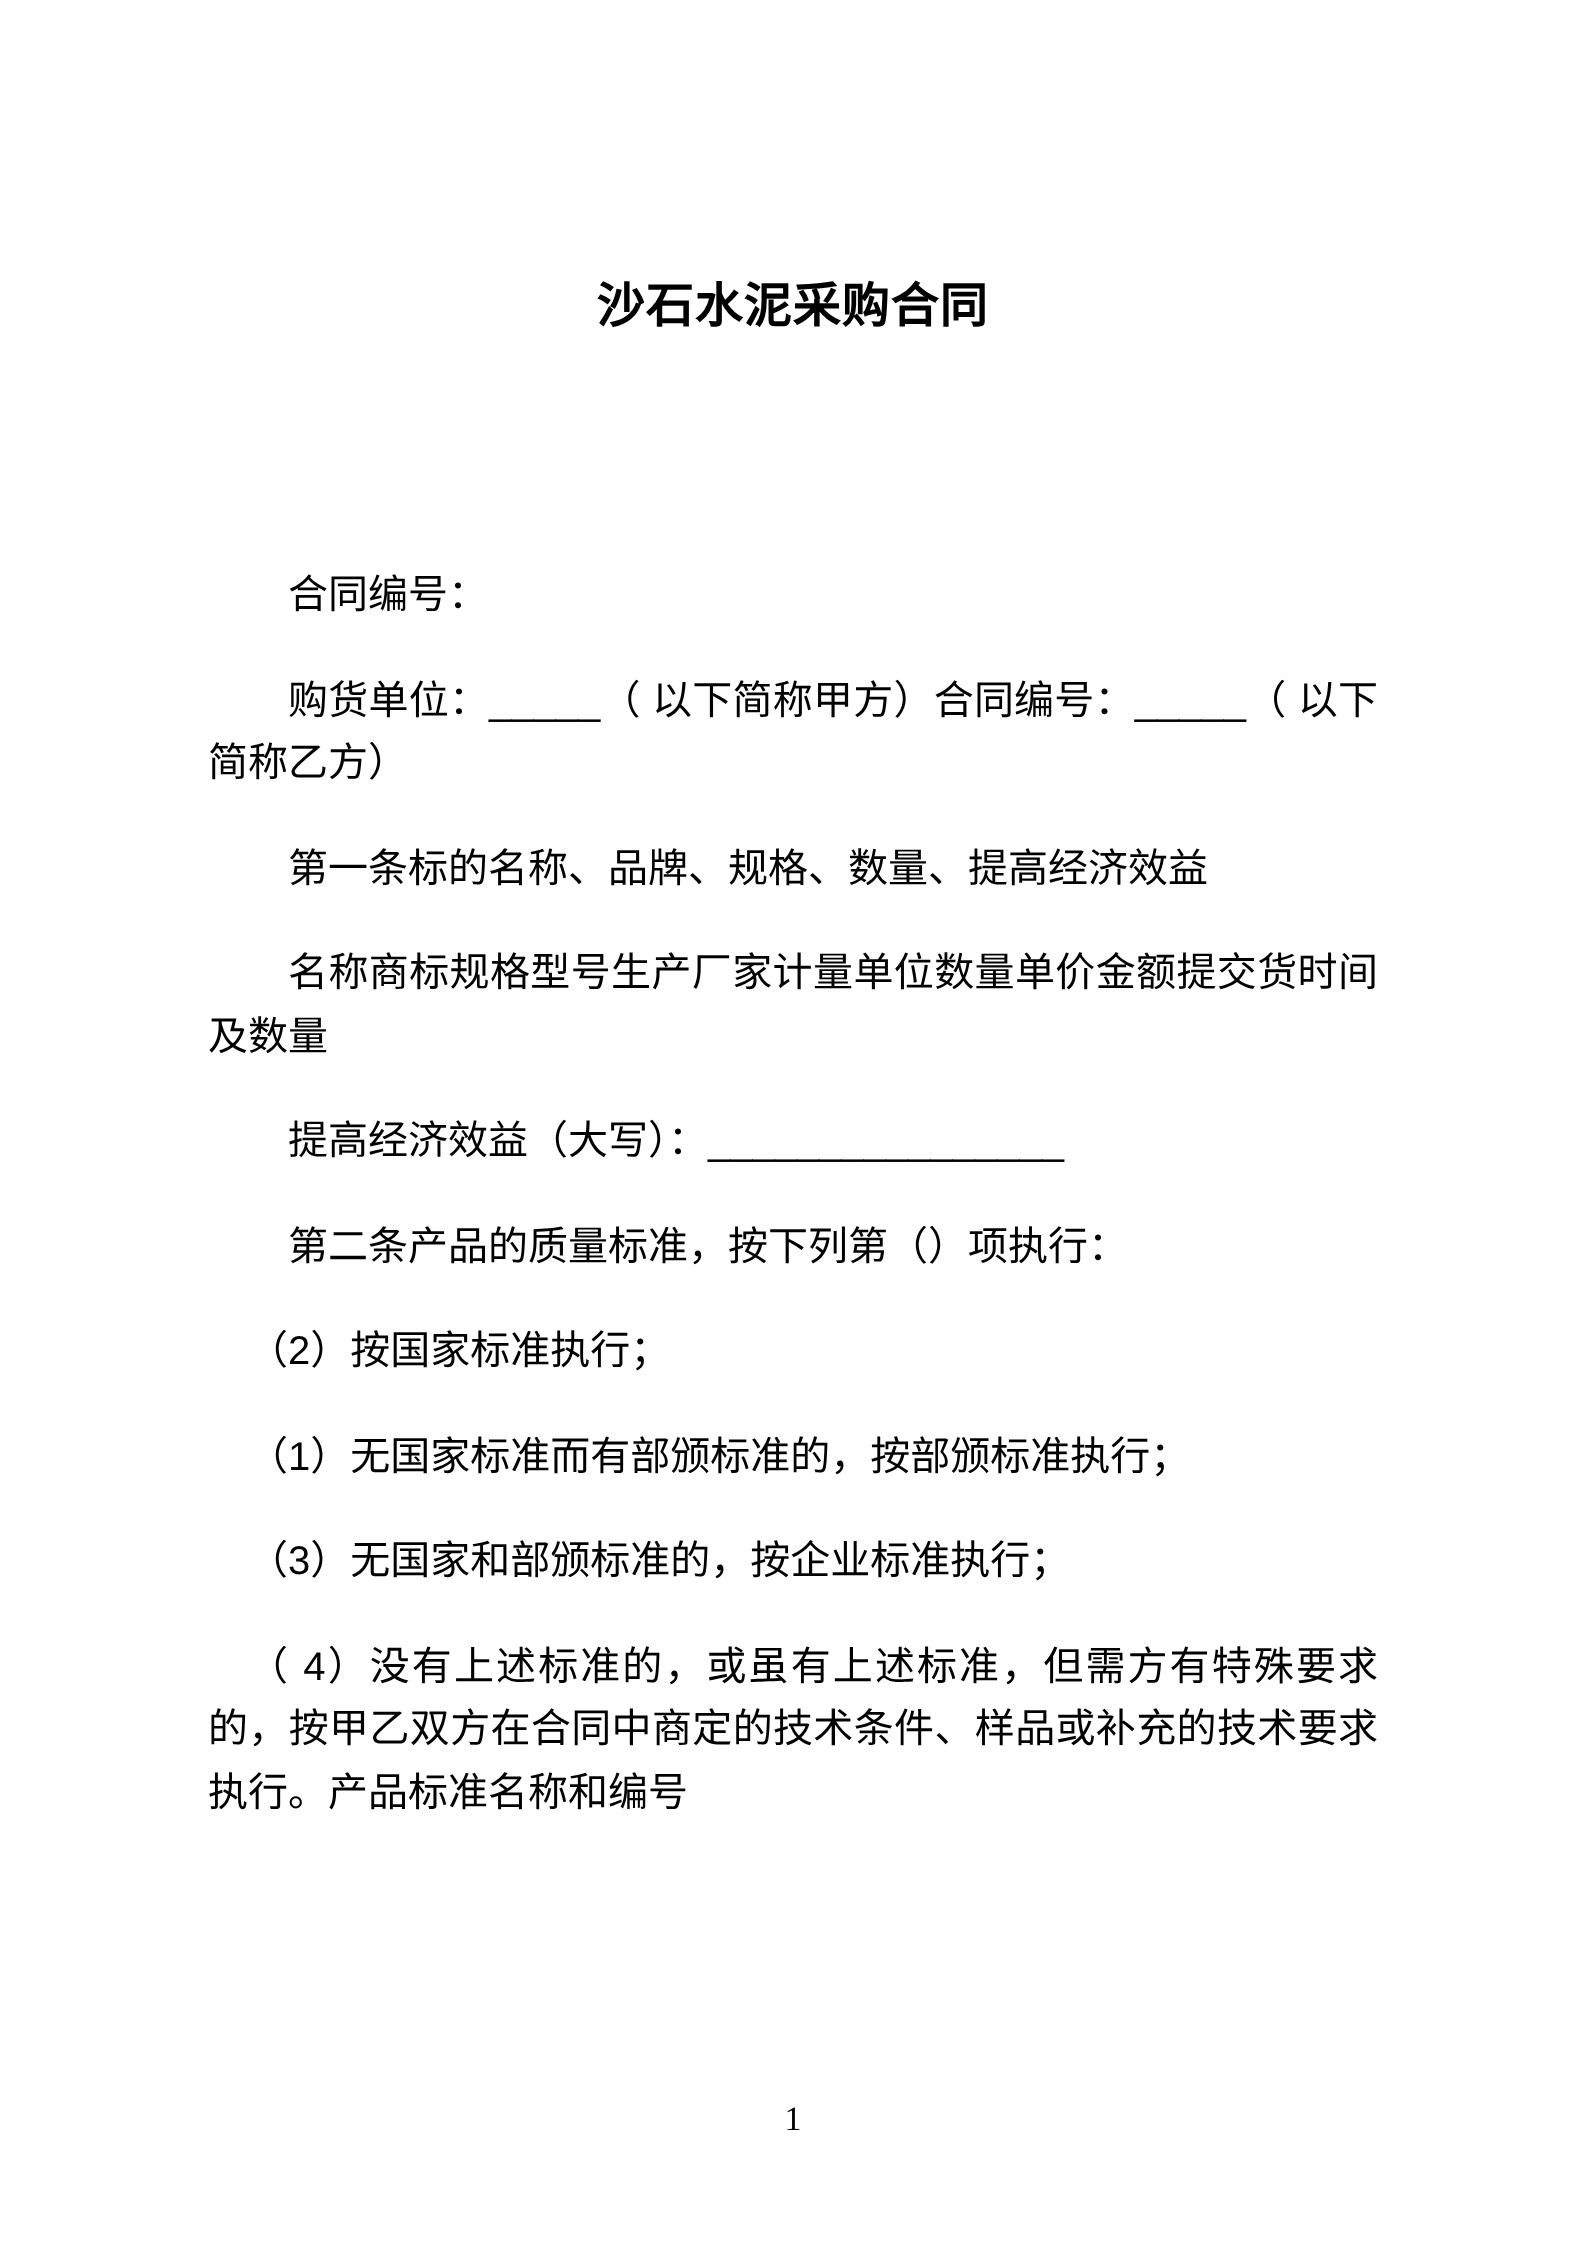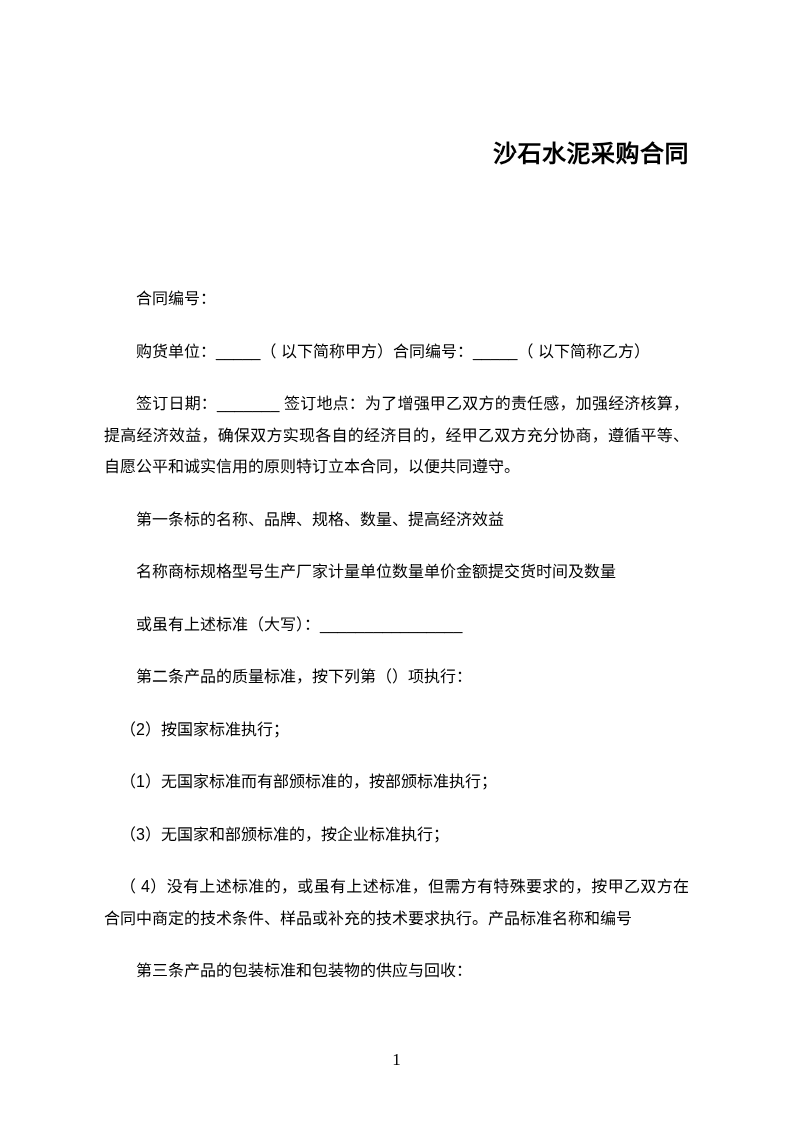--- a/index.html
+++ b/index.html
@@ -19,26 +19,26 @@
     box-sizing: border-box;
   }
   .content {
     padding: 136px 104px 0 104px;
   }
   .doc-title {
     margin: 0 0 111px 0;
     font-size: 24px;
     line-height: 36px;
     font-weight: 700;
-    text-align: right;
+    text-align: center;
     letter-spacing: 0.5px;
   }
   .para {
     margin: 2px 0 21px 0;
-    font-size: 16px;
+    font-size: 20px;
     line-height: 31.5px;
     text-align: justify;
     text-indent: 2em;
     word-break: break-all;
   }
   .para.num-item {
     text-indent: 1em;
   }
   .page-number {
     position: absolute;
@@ -57,36 +57,34 @@
 
 <div class="page">
   <div class="content">
 
     <h1 class="doc-title"><span>沙石水泥采购合同</span></h1>
 
     <p class="para">合同编号：</p>
 
     <p class="para">购货单位：_____（ 以下简称甲方）合同编号：_____（ 以下简称乙方）</p>
 
-    <p class="para">签订日期：_______ 签订地点：为了增强甲乙双方的责任感，加强经济核算，提高经济效益，确保双方实现各自的经济目的，经甲乙双方充分协商，遵循平等、自愿公平和诚实信用的原则特订立本合同，以便共同遵守。</p>
 
     <p class="para">第一条标的名称、品牌、规格、数量、提高经济效益</p>
 
     <p class="para">名称商标规格型号生产厂家计量单位数量单价金额提交货时间及数量</p>
 
-    <p class="para">或虽有上述标准（大写）：________________</p>
+    <p class="para">提高经济效益（大写）：________________</p>
 
     <p class="para">第二条产品的质量标准，按下列第（）项执行：</p>
 
     <p class="para num-item">（2）按国家标准执行；</p>
 
     <p class="para num-item">（1）无国家标准而有部颁标准的，按部颁标准执行；</p>
 
     <p class="para num-item">（3）无国家和部颁标准的，按企业标准执行；</p>
 
     <p class="para num-item">（ 4）没有上述标准的，或虽有上述标准，但需方有特殊要求的，按甲乙双方在合同中商定的技术条件、样品或补充的技术要求执行。产品标准名称和编号</p>
 
-    <p class="para">第三条产品的包装标准和包装物的供应与回收：</p>
 
   </div>
 
   <div class="page-number">1</div>
 </div>
 
 </body></html>

